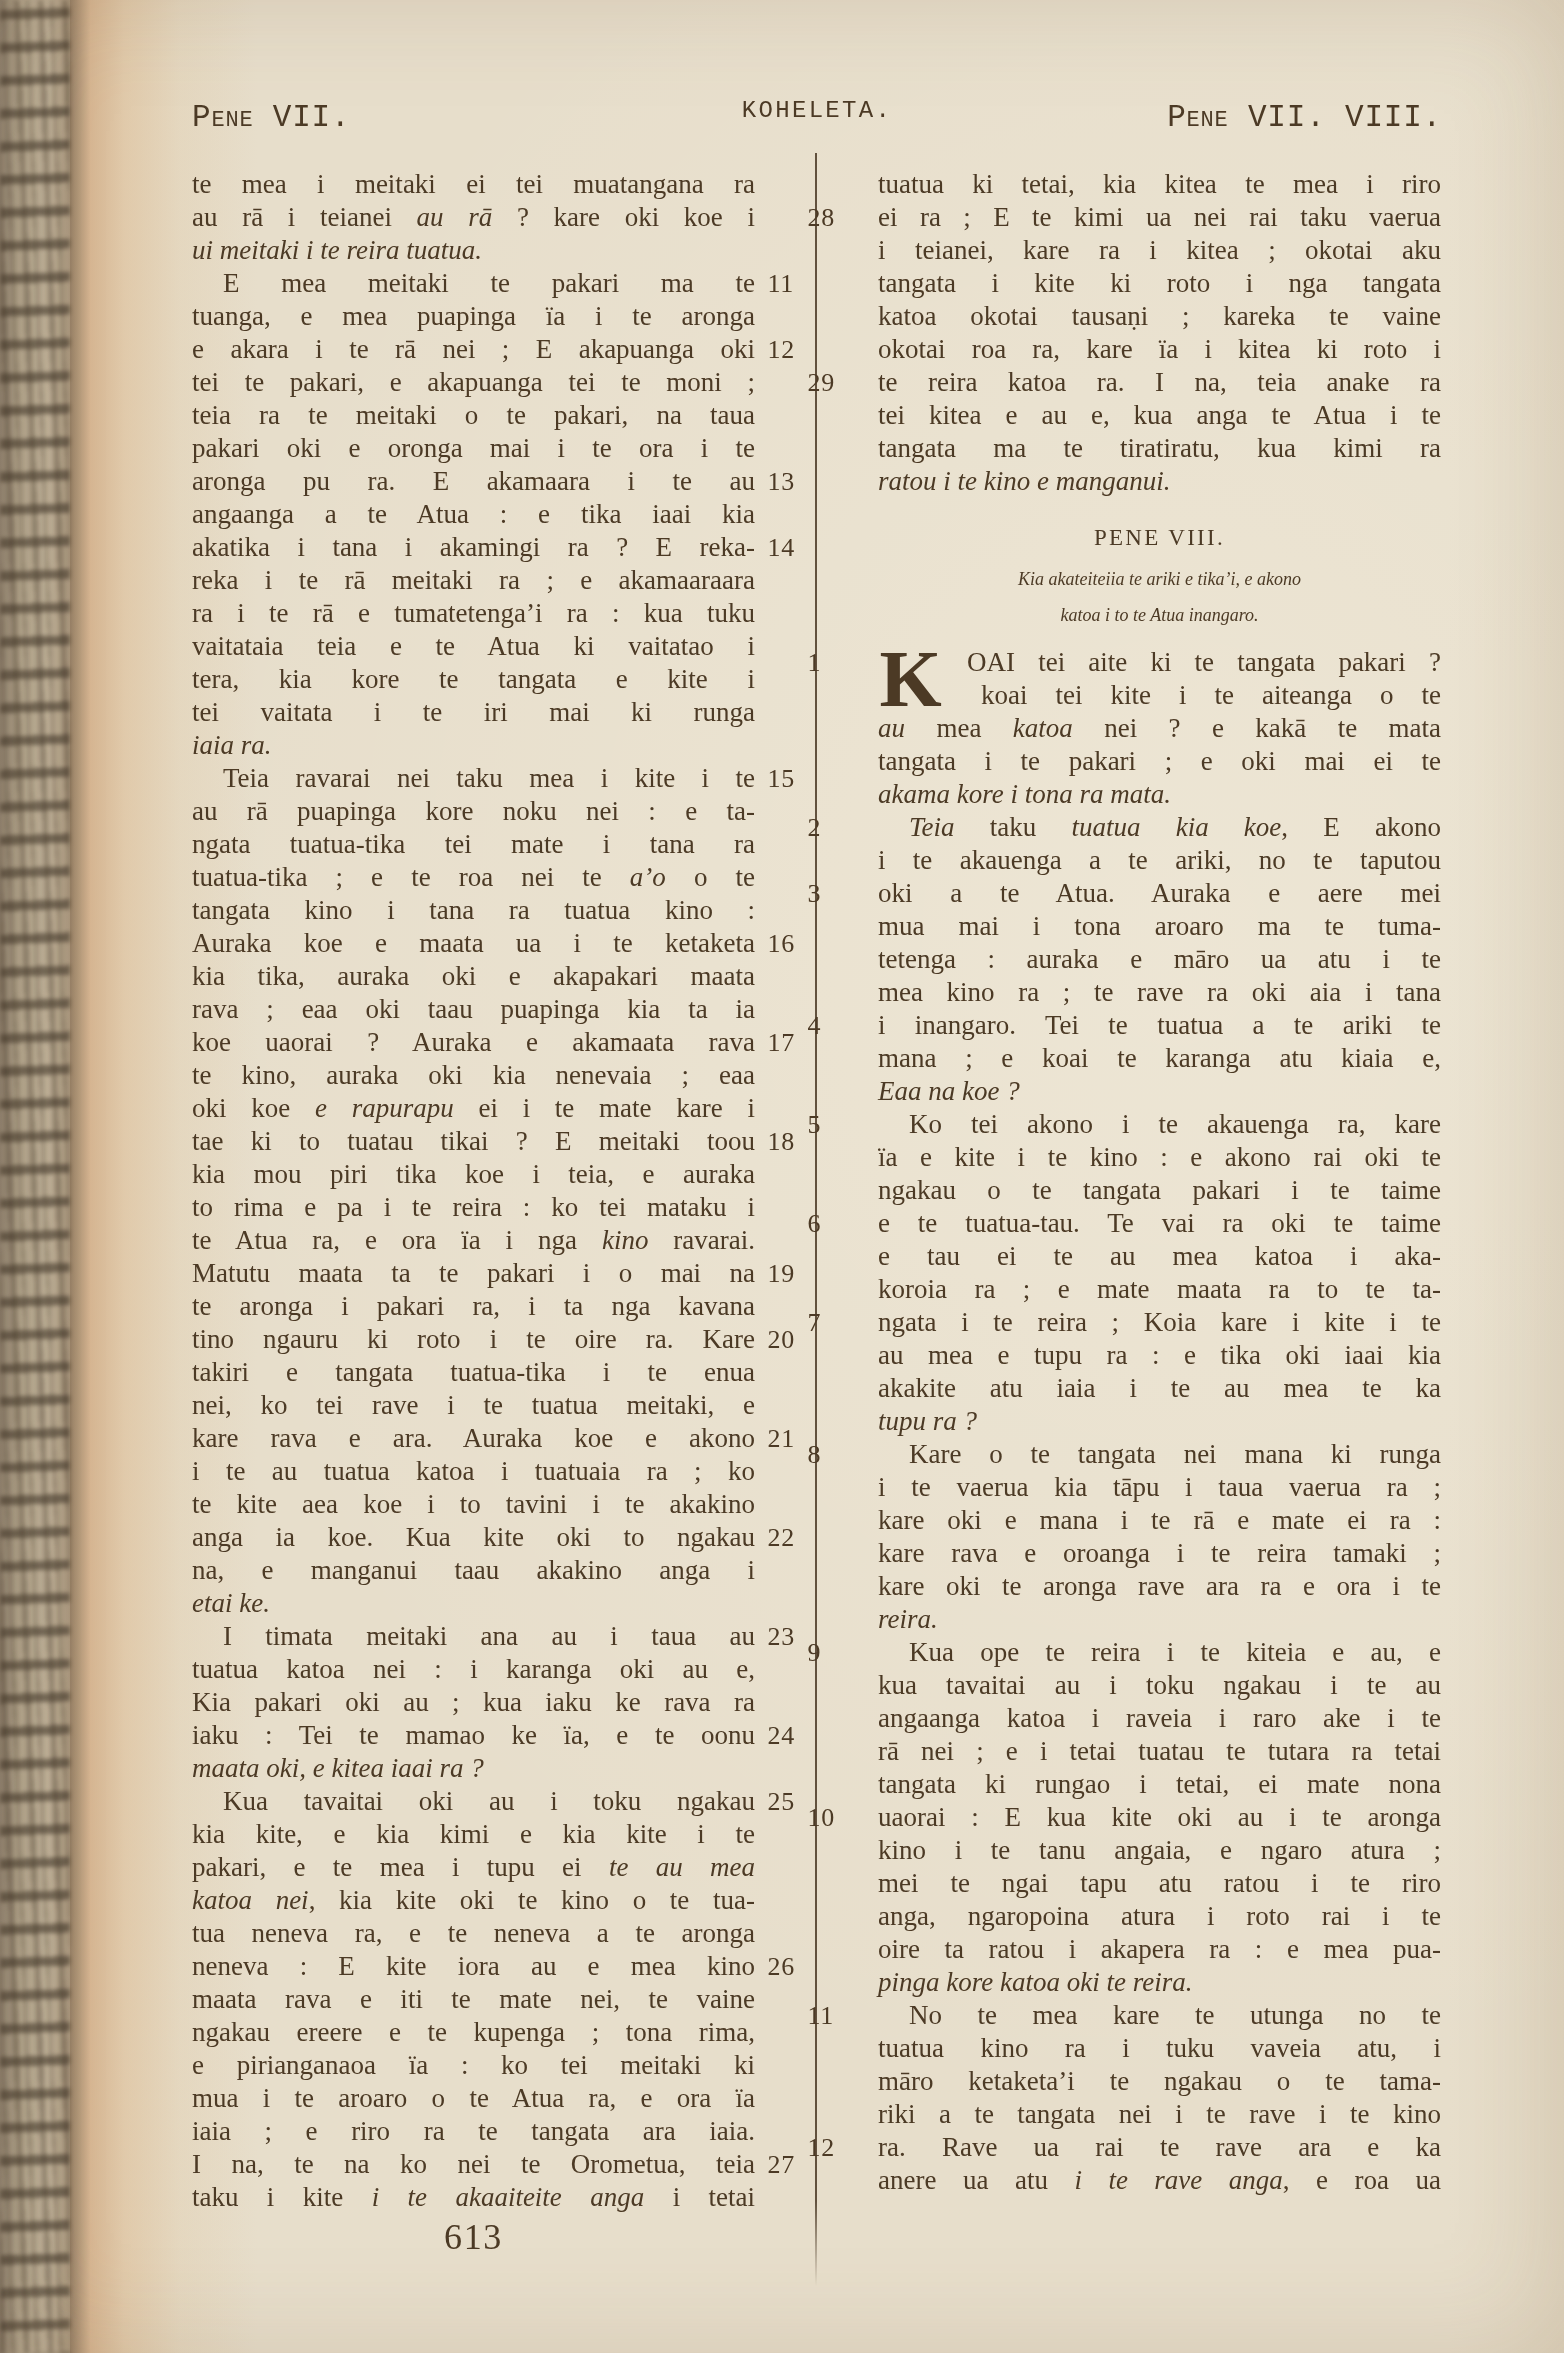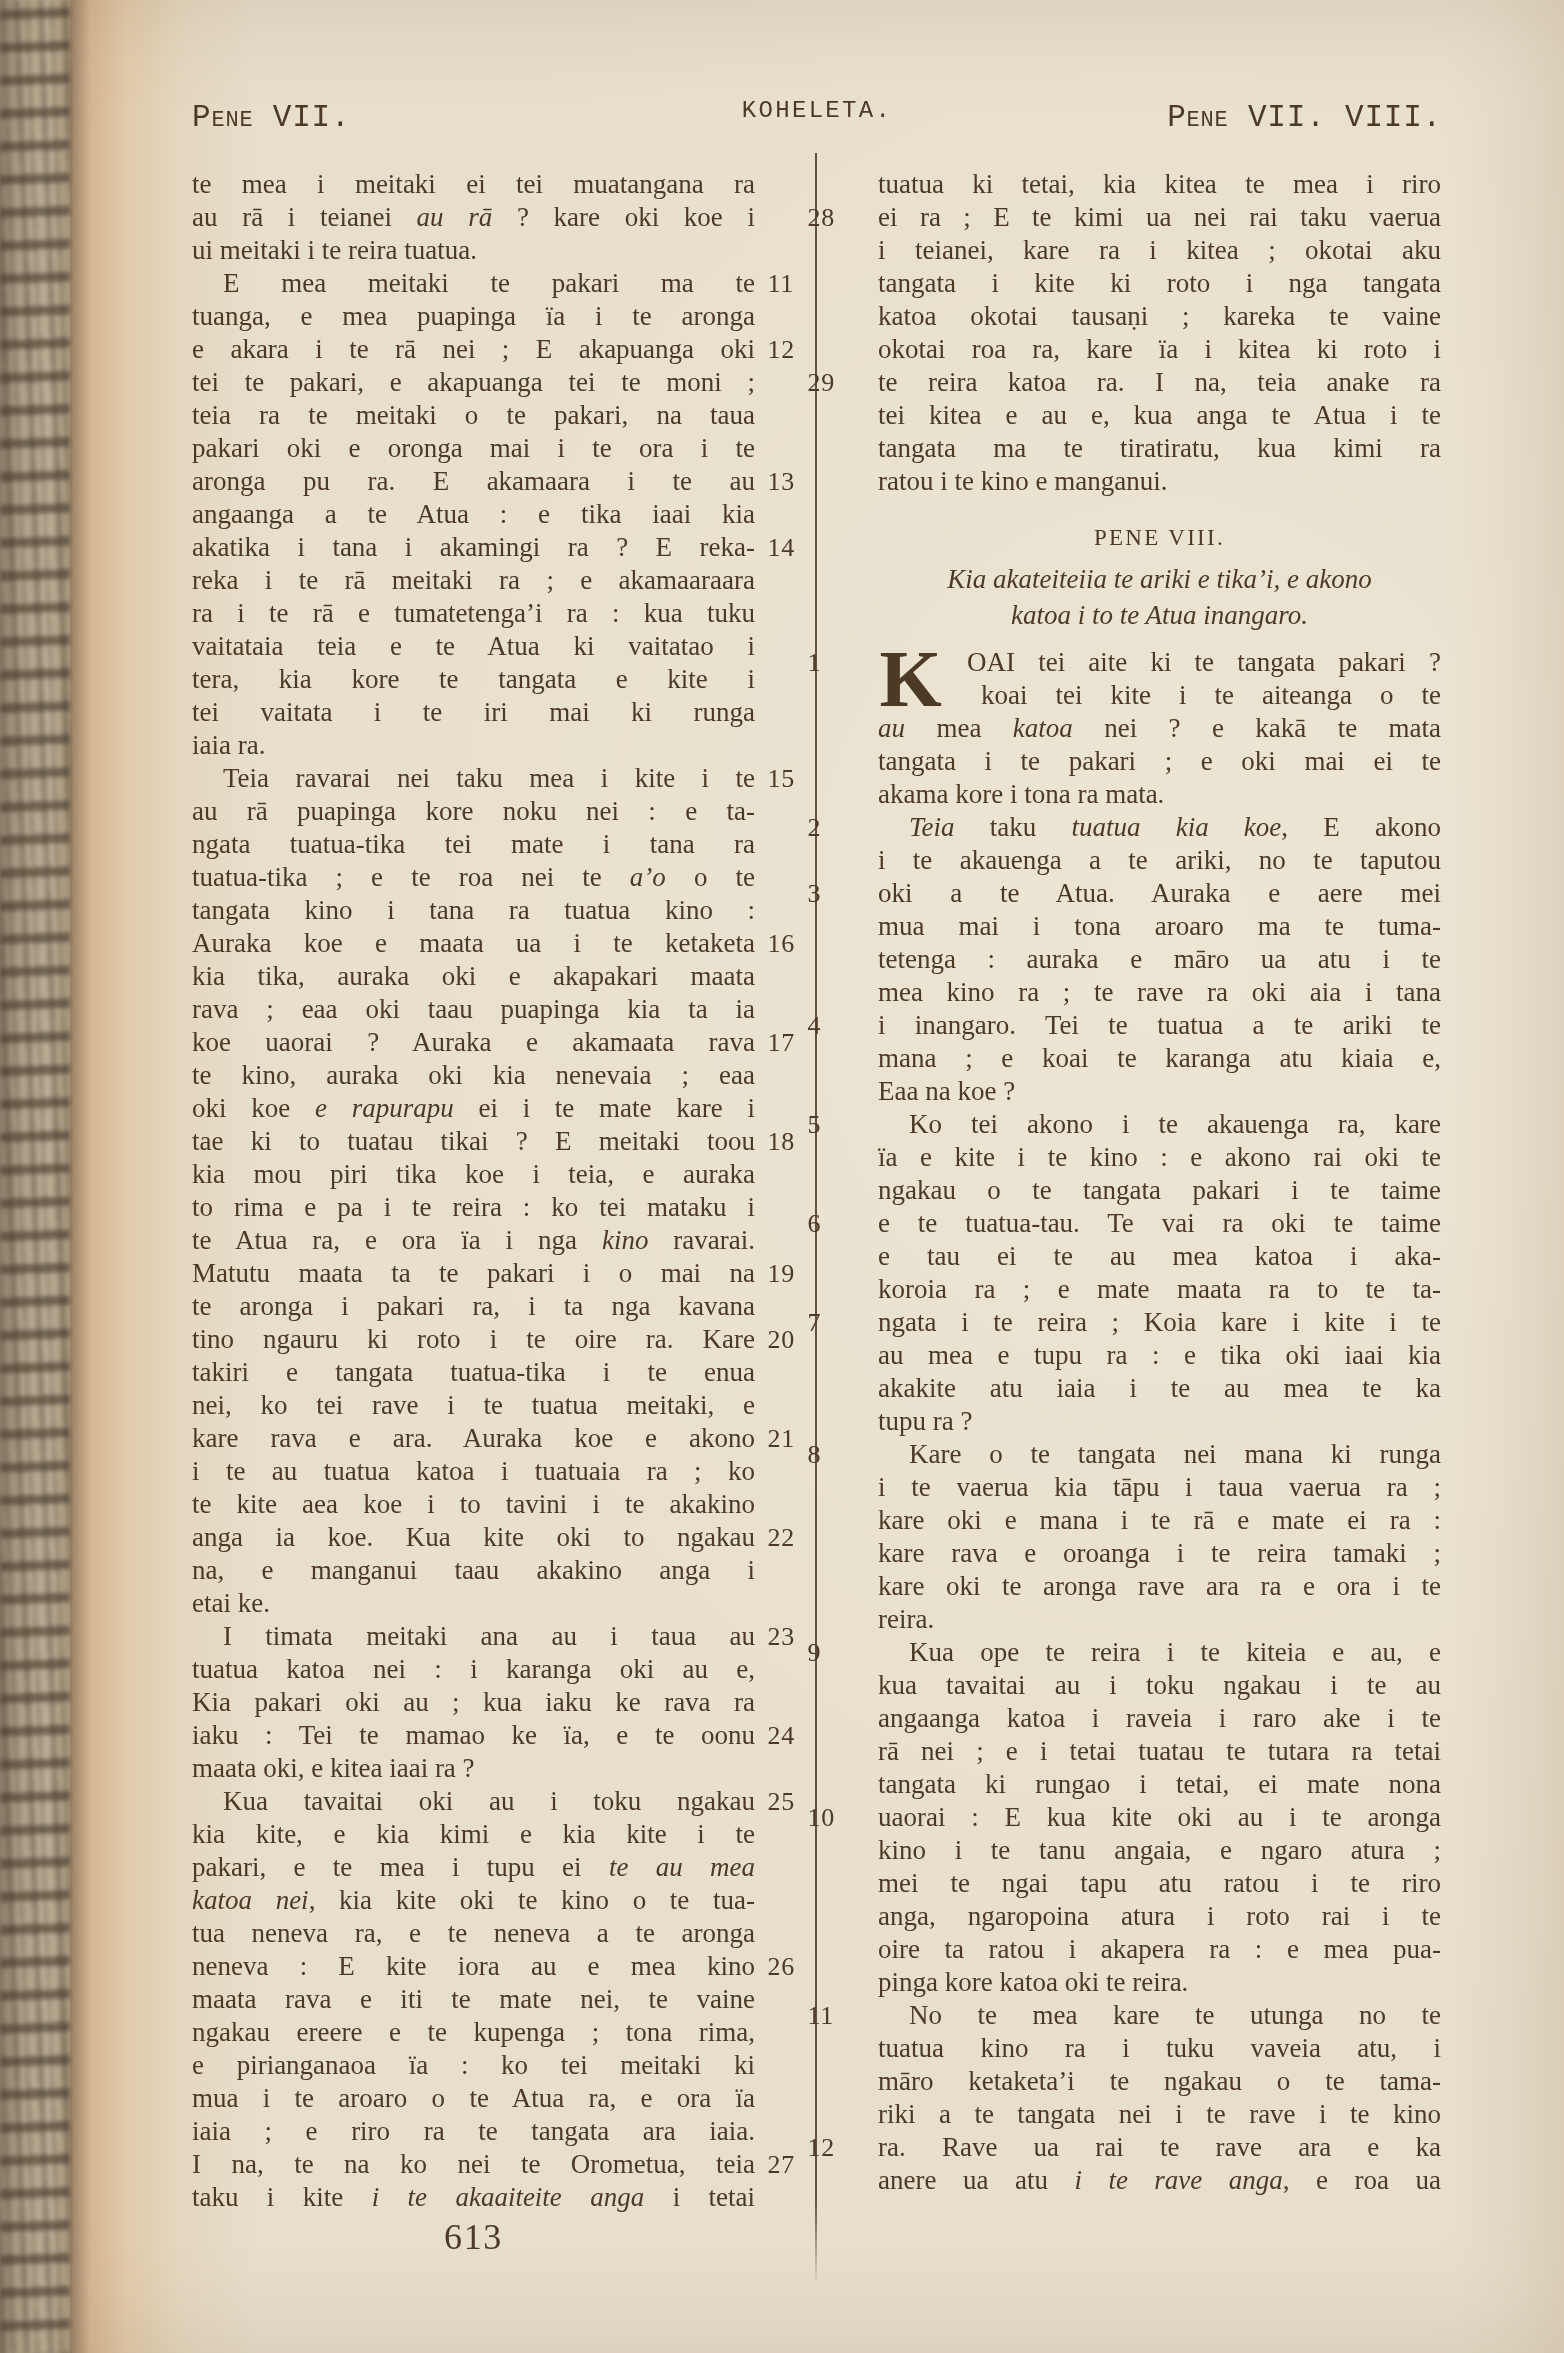--- a/index.html
+++ b/index.html
@@ -35,29 +35,29 @@
   
   .divider{position:absolute;left:815px;top:153px;width:2.3px;height:2133px;
     background:linear-gradient(180deg, rgba(74,56,36,.85) 0 96%, rgba(74,56,36,0));}
   
   .col{position:absolute;top:156px;width:563px;font-size:27px;margin-top:12px;}
   .colL{left:192px;}
   .colR{left:878px;}
   .line{position:relative;height:33px;line-height:33px;white-space:nowrap;
     text-align:justify;text-align-last:justify;}
   .line .ltext{display:inline;}
-  .line.end{text-align:center;text-align-last:left;}
+  .line.end{text-align:center;text-align-last:left;font-style:italic;}
   .line.indent{padding-left:31px;}
   .verse{position:absolute;top:0;width:55px;font-size:26px;letter-spacing:0.8px;}
   .colL .verse{left:calc(100% + 12.5px);text-align:left;}
   .colR .verse{right:calc(100% + 15.6px);text-align:right;}
   .line.heading{height:41px;line-height:41px;margin-top:19px;
     text-align:center;text-align-last:center;font-size:23px;letter-spacing:2.3px;}
   .line.summary,.line.summary2{height:36px;line-height:36px;
-    text-align:center;text-align-last:center;font-style:italic;font-size:27px;}
+    text-align:center;text-align-last:center;font-style:italic;font-size:18px;}
   .line.summary{margin-top:3.1px;}
   .line.summary2{margin-bottom:12.5px;}
   .line.drop1{padding-left:89px;margin-top:7.8px;}
   .line.drop2{padding-left:103px;}
   .dropcap{position:absolute;left:1.6px;top:1.6px;font-size:80px;line-height:64px;
     font-weight:bold;letter-spacing:0;}
   .drop1 .verse{right:calc(100% + 15.6px);}
   .pagenum{margin-top:6.3px;height:34px;line-height:34px;text-align:right;
     text-align-last:center;font-size:36px;letter-spacing:1.6px;}
   i{font-style:italic;}

